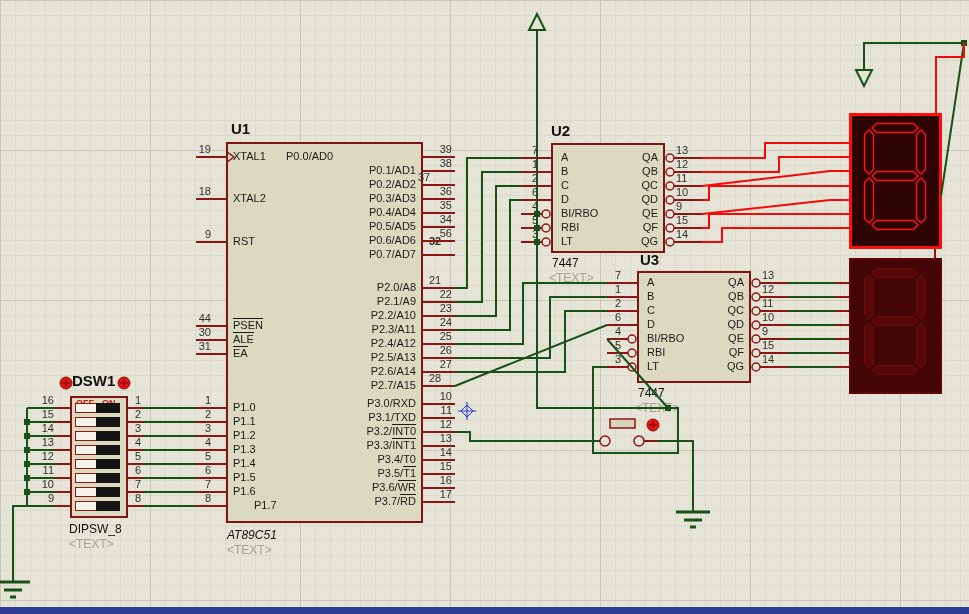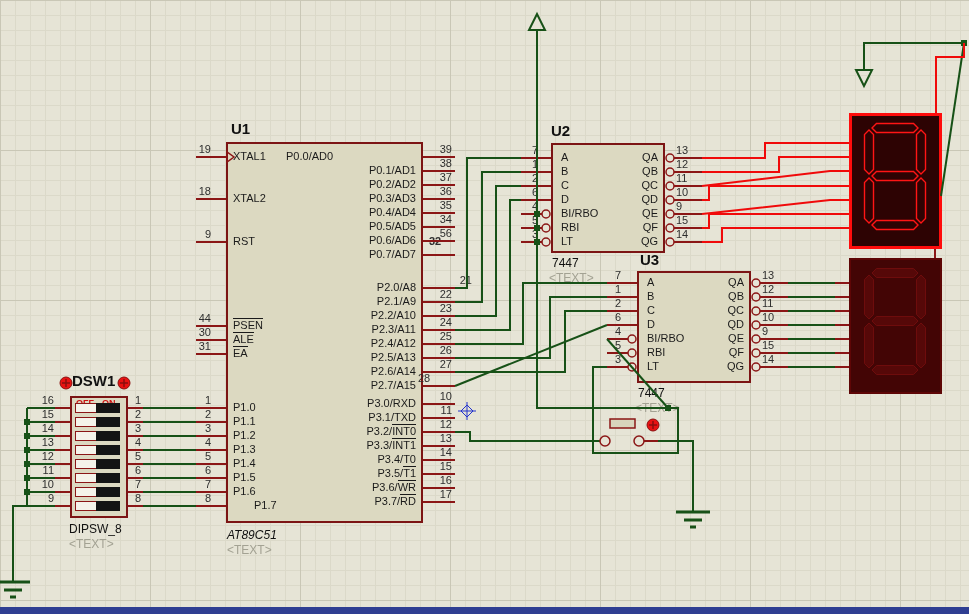--- a/index.html
+++ b/index.html
@@ -60,47 +60,47 @@
       <div class="pnum" style="top: 464px; left: 177px; width: 34px; text-align: right;">6</div>
       <span class="pname" style="left: 233px; top: 471px;"><span>P1.5</span></span>
       <div class="pnum" style="top: 478px; left: 177px; width: 34px; text-align: right;">7</div>
       <span class="pname" style="left: 233px; top: 485px;"><span>P1.6</span></span>
       <div class="pnum" style="top: 492px; left: 177px; width: 34px; text-align: right;">8</div>
       <span class="pname" style="left: 233px; top: 499px; margin-left: 21px;"><span>P1.7</span></span>
       <div class="pnum" style="top: 143px; left: 418px; width: 34px; text-align: right;">39</div>
       <span class="pname" style="top: 150px; left: 286px; width: 130px; "><span>P0.0/AD0</span></span>
       <div class="pnum" style="top: 157px; left: 418px; width: 34px; text-align: right;">38</div>
       <span class="pname" style="top: 164px; left: 286px; width: 130px; text-align: right;"><span>P0.1/AD1</span></span>
-      <div class="pnum" style="top: 171px; left: 418px; width: 34px; text-align: right;">37</div>
+      <div class="pnum" style="top: 171px; left: 418px; width: 34px; text-align: left;">37</div>
       <span class="pname" style="top: 178px; left: 286px; width: 130px; text-align: right;"><span>P0.2/AD2</span></span>
       <div class="pnum" style="top: 185px; left: 418px; width: 34px; text-align: right;">36</div>
       <span class="pname" style="top: 192px; left: 286px; width: 130px; text-align: right;"><span>P0.3/AD3</span></span>
       <div class="pnum" style="top: 199px; left: 418px; width: 34px; text-align: right;">35</div>
       <span class="pname" style="top: 206px; left: 286px; width: 130px; text-align: right;"><span>P0.4/AD4</span></span>
       <div class="pnum" style="top: 213px; left: 418px; width: 34px; text-align: right;">34</div>
       <span class="pname" style="top: 220px; left: 286px; width: 130px; text-align: right;"><span>P0.5/AD5</span></span>
       <div class="pnum" style="top: 227px; left: 418px; width: 34px; text-align: right;">56</div>
       <span class="pname" style="top: 234px; left: 286px; width: 130px; text-align: right;"><span>P0.6/AD6</span></span>
       <div class="pnum" style="top: 235px; left: 418px; width: 34px; text-align: center; font-weight: bold;">32</div>
       <span class="pname" style="top: 248px; left: 286px; width: 130px; text-align: right;"><span>P0.7/AD7</span></span>
-      <div class="pnum" style="top: 274px; left: 438px; width: 34px; text-align: right;">21</div>
+      <div class="pnum" style="top: 274px; left: 418px; width: 34px; text-align: center;">21</div>
       <span class="pname" style="top: 281px; left: 286px; width: 130px; text-align: right;"><span>P2.0/A8</span></span>
       <div class="pnum" style="top: 288px; left: 418px; width: 34px; text-align: right;">22</div>
       <span class="pname" style="top: 295px; left: 286px; width: 130px; text-align: right;"><span>P2.1/A9</span></span>
       <div class="pnum" style="top: 302px; left: 418px; width: 34px; text-align: right;">23</div>
       <span class="pname" style="top: 309px; left: 286px; width: 130px; text-align: right;"><span>P2.2/A10</span></span>
       <div class="pnum" style="top: 316px; left: 418px; width: 34px; text-align: right;">24</div>
       <span class="pname" style="top: 323px; left: 286px; width: 130px; text-align: right;"><span>P2.3/A11</span></span>
       <div class="pnum" style="top: 330px; left: 418px; width: 34px; text-align: right;">25</div>
       <span class="pname" style="top: 337px; left: 286px; width: 130px; text-align: right;"><span>P2.4/A12</span></span>
       <div class="pnum" style="top: 344px; left: 418px; width: 34px; text-align: right;">26</div>
       <span class="pname" style="top: 351px; left: 286px; width: 130px; text-align: right;"><span>P2.5/A13</span></span>
       <div class="pnum" style="top: 358px; left: 418px; width: 34px; text-align: right;">27</div>
       <span class="pname" style="top: 365px; left: 286px; width: 130px; text-align: right;"><span>P2.6/A14</span></span>
-      <div class="pnum" style="top: 372px; left: 418px; width: 34px; text-align: left;">28</div>
+      <div class="pnum" style="top: 372px; left: 418px; width: 34px; text-align: center;">28</div>
       <span class="pname" style="top: 379px; left: 286px; width: 130px; text-align: right;"><span>P2.7/A15</span></span>
       <div class="pnum" style="top: 390px; left: 418px; width: 34px; text-align: right;">10</div>
       <span class="pname" style="top: 397px; left: 286px; width: 130px; text-align: right;"><span>P3.0/RXD</span></span>
       <div class="pnum" style="top: 404px; left: 418px; width: 34px; text-align: right;">11</div>
       <span class="pname" style="top: 411px; left: 286px; width: 130px; text-align: right;"><span>P3.1/TXD</span></span>
       <div class="pnum" style="top: 418px; left: 418px; width: 34px; text-align: right;">12</div>
       <span class="pname" style="top: 425px; left: 286px; width: 130px; text-align: right;"><span>P3.2/</span><span class="ov">INT0</span></span>
       <div class="pnum" style="top: 432px; left: 418px; width: 34px; text-align: right;">13</div>
       <span class="pname" style="top: 439px; left: 286px; width: 130px; text-align: right;"><span>P3.3/</span><span class="ov">INT1</span></span>
       <div class="pnum" style="top: 446px; left: 418px; width: 34px; text-align: right;">14</div>

